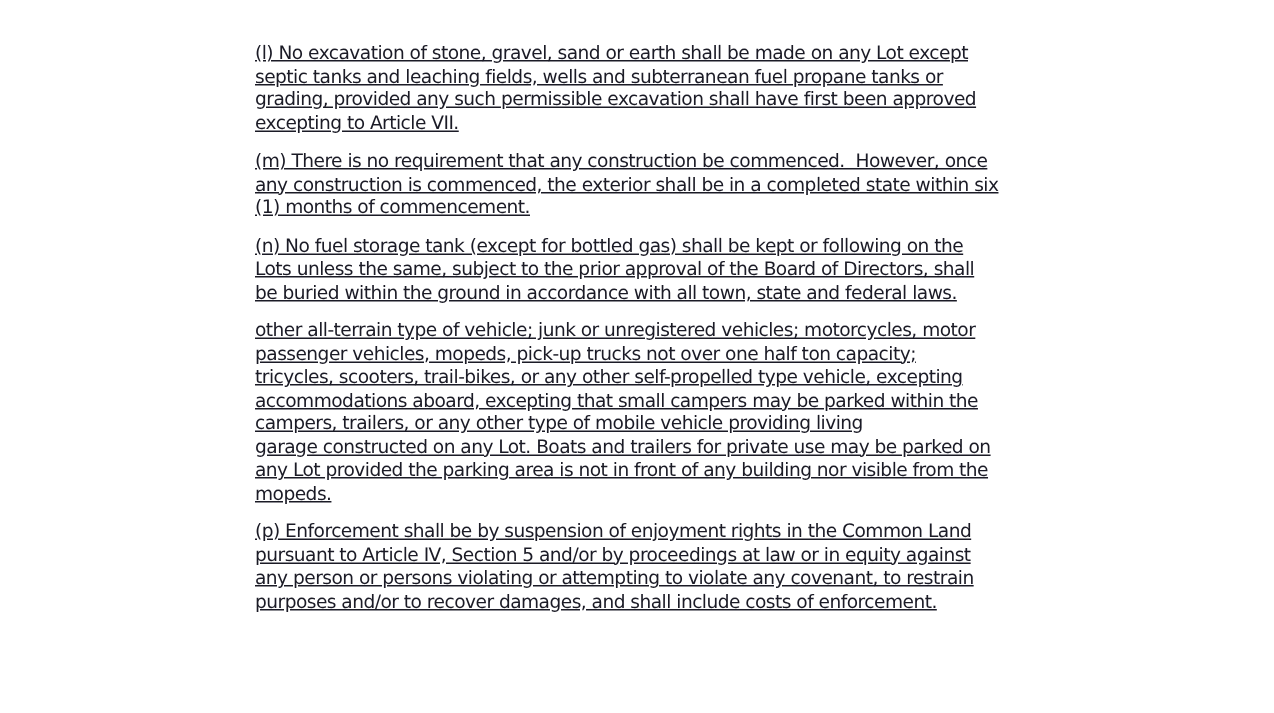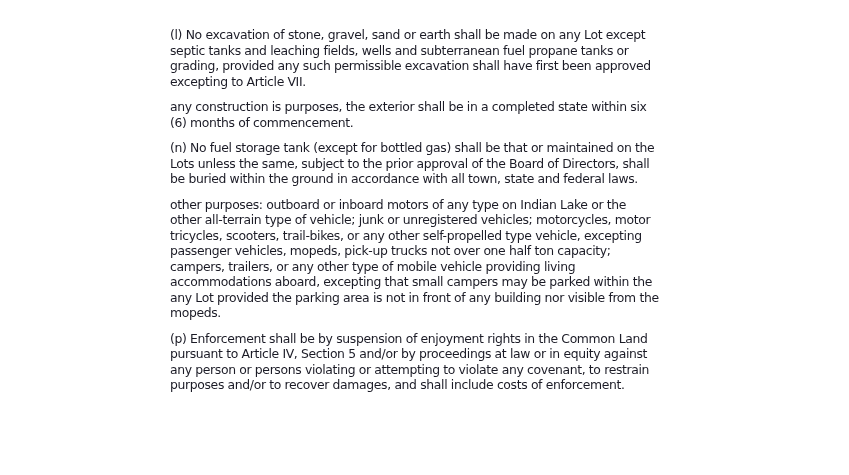--- a/index.html
+++ b/index.html
@@ -19,56 +19,58 @@
     left: 170px;
     top: 27px;
     color: #1b1b26;
     font-family: "DejaVu Sans", "Liberation Sans", sans-serif;
     font-size: 12.4px;
     line-height: 15.5px;
     letter-spacing: -0.35px;
   }
   .para {
     margin: 0 0 10px 0;
+    text-decoration: underline;
   }
   .line {
     white-space: pre;
   }
 </style>
 </head>
 <body>
 
 <div class="page">
   <div class="text-block">
 
     <div class="para">
       <div class="line">(l) No excavation of stone, gravel, sand or earth shall be made on any Lot except</div>
       <div class="line">septic tanks and leaching fields, wells and subterranean fuel propane tanks or</div>
       <div class="line">grading, provided any such permissible excavation shall have first been approved</div>
       <div class="line">excepting to Article VII.</div>
     </div>
 
     <div class="para">
-      <div class="line">any construction is purposes, the exterior shall be in a completed state within six</div>
-      <div class="line">(6) months of commencement.</div>
+      <div class="line">(m) There is no requirement that any construction be commenced.  However, once</div>
+      <div class="line">any construction is commenced, the exterior shall be in a completed state within six</div>
+      <div class="line">(1) months of commencement.</div>
     </div>
 
     <div class="para">
-      <div class="line">(n) No fuel storage tank (except for bottled gas) shall be that or maintained on the</div>
+      <div class="line">(n) No fuel storage tank (except for bottled gas) shall be kept or following on the</div>
       <div class="line">Lots unless the same, subject to the prior approval of the Board of Directors, shall</div>
       <div class="line">be buried within the ground in accordance with all town, state and federal laws.</div>
     </div>
 
     <div class="para">
-      <div class="line">other purposes: outboard or inboard motors of any type on Indian Lake or the</div>
       <div class="line">other all-terrain type of vehicle; junk or unregistered vehicles; motorcycles, motor</div>
+      <div class="line">passenger vehicles, mopeds, pick-up trucks not over one half ton capacity;</div>
       <div class="line">tricycles, scooters, trail-bikes, or any other self-propelled type vehicle, excepting</div>
-      <div class="line">passenger vehicles, mopeds, pick-up trucks not over one half ton capacity;</div>
+      <div class="line">accommodations aboard, excepting that small campers may be parked within the</div>
       <div class="line">campers, trailers, or any other type of mobile vehicle providing living</div>
-      <div class="line">accommodations aboard, excepting that small campers may be parked within the</div>
+      <div class="line">garage constructed on any Lot. Boats and trailers for private use may be parked on</div>
       <div class="line">any Lot provided the parking area is not in front of any building nor visible from the</div>
       <div class="line">mopeds.</div>
     </div>
 
     <div class="para">
       <div class="line">(p) Enforcement shall be by suspension of enjoyment rights in the Common Land</div>
       <div class="line">pursuant to Article IV, Section 5 and/or by proceedings at law or in equity against</div>
       <div class="line">any person or persons violating or attempting to violate any covenant, to restrain</div>
       <div class="line">purposes and/or to recover damages, and shall include costs of enforcement.</div>
     </div>

